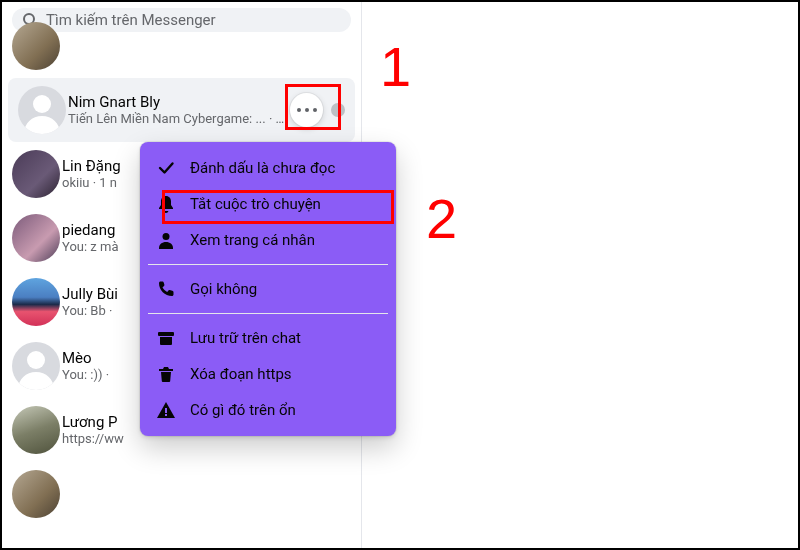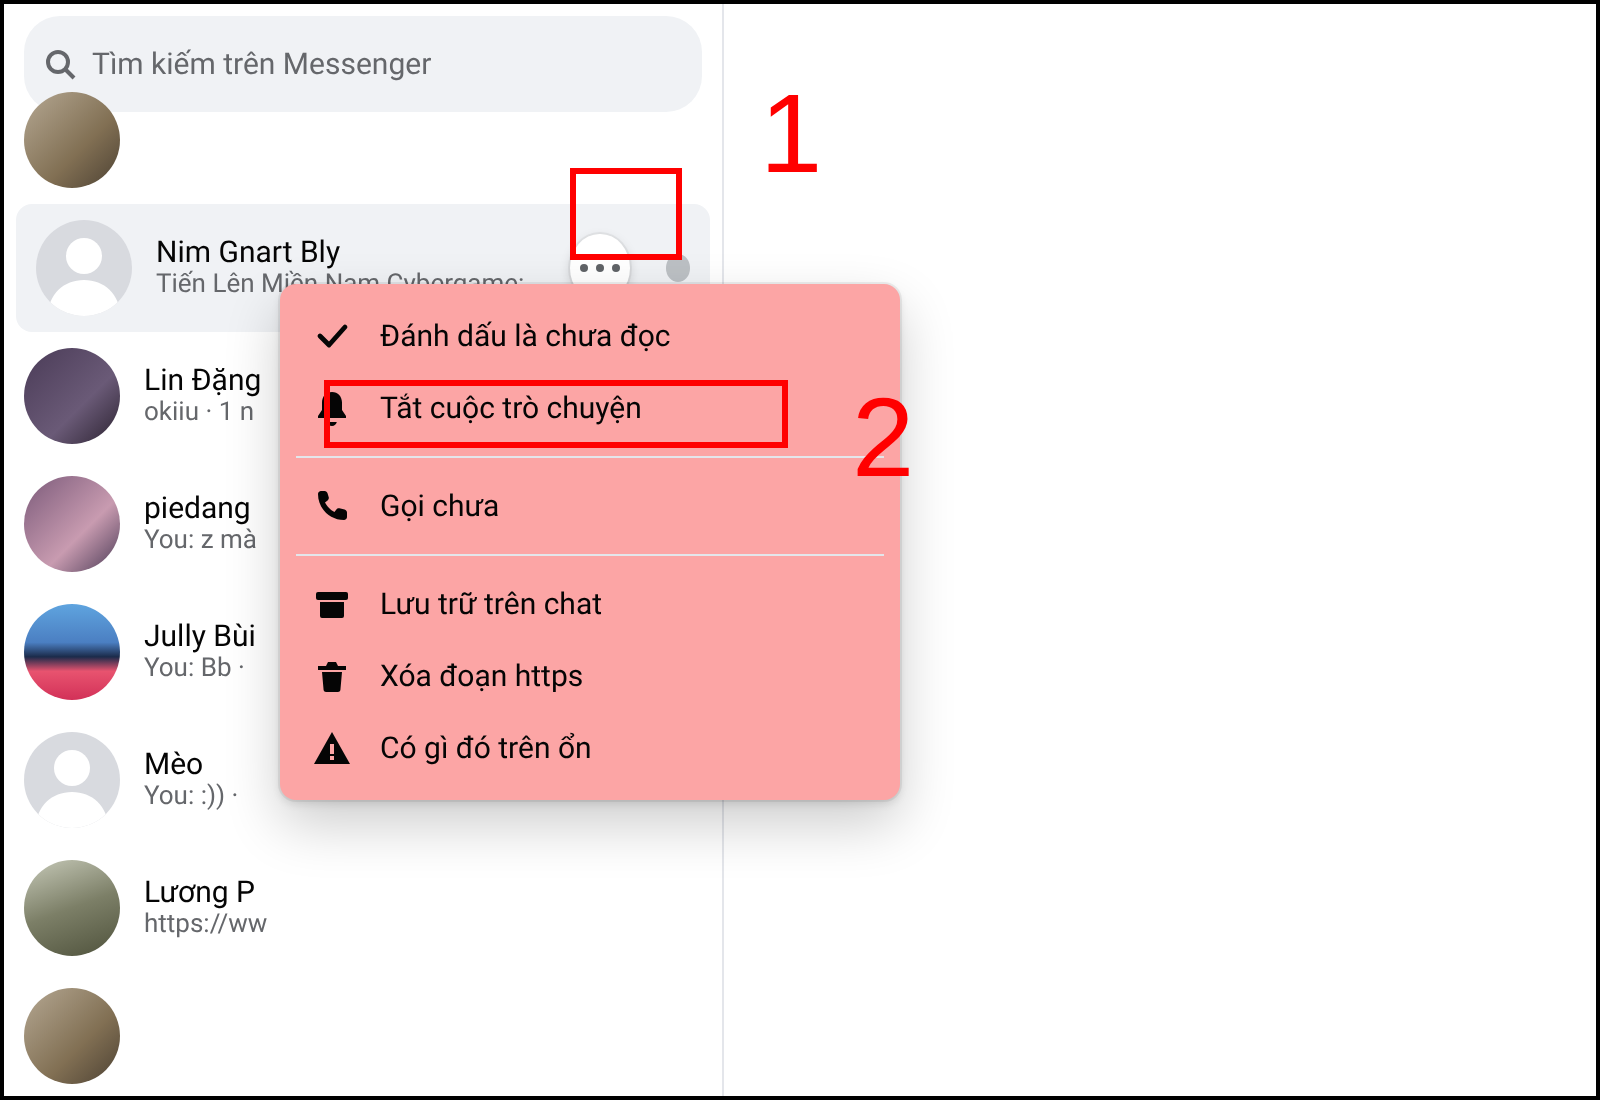--- a/index.html
+++ b/index.html
@@ -18,31 +18,31 @@
     border-right: 1px solid #e4e6eb;
     background: #fff;
     padding-top: 2px;
     position: relative;
   }
 
   .search {
     margin: 4px 10px 8px 10px;
     background: #f0f2f5;
     border-radius: 18px;
-    height: 48px;
+    height: 24px;
     display: flex; align-items: center;
     padding: 0 10px; color: #65676b;
     font-size: 15px;
   }
   .search svg { flex: 0 0 16px; margin-right: 8px; }
 
   .chat-item {
     display: flex; align-items: center;
     padding: 8px 10px;
-    gap: 12px;
+    gap: 2px;
     position: relative;
   }
   .chat-item.selected { background: #f0f2f5; border-radius: 8px; margin: 0 6px; }
   .chat-item.partial-top { margin-top: -26px; }
 
   .avatar {
     width: 48px; height: 48px; border-radius: 50%;
     background: #d8dadf center/cover no-repeat;
     flex: 0 0 48px;
     overflow: hidden;
@@ -64,22 +64,22 @@
     background:#fff; display:flex; align-items:center; justify-content:center;
     box-shadow: 0 0 0 1px rgba(0,0,0,.05), 0 2px 6px rgba(0,0,0,.15);
     color:#606367;
   }
   .more-dot { width:4px;height:4px;border-radius:50%;background:#606367;margin:0 2px;}
   .tick { width:14px;height:14px;border-radius:50%;background:#bcc0c4;margin-left:6px;position:relative;}
 
   
   .menu {
     position:absolute; left:138px; top:140px;
-    width:310px;
-    background:#fca5a5; border-radius:8px;
+    width:256px;
+    background:#8b5cf6; border-radius:8px;
     box-shadow: 0 0 0 1px rgba(0,0,0,.06), 0 12px 28px rgba(0,0,0,.2), 0 2px 4px rgba(0,0,0,.1);
     padding:8px 0;
   }
   .menu-item{
     display:flex; align-items:center; gap:14px;
     padding:8px 16px; font-size:15px; color:#050505; cursor:pointer;
   }
   .menu-sep{height:1px;background:#e4e6eb;margin:6px 8px;}
   .mi-icon{width:20px;height:20px;flex:0 0 20px;display:flex;align-items:center;justify-content:center;}
 
@@ -185,30 +185,39 @@
     <span>Đánh dấu là chưa đọc</span>
   </div>
   <div class="menu-item">
     <span class="mi-icon">
         <svg viewBox="0 0 20 20" fill="#050505">
           <path d="M10 2c-3 0-5 2.3-5 5.3V11l-2 3v1h14v-1l-2-3V7.3C15 4.3 13 2 10 2zm0 17c1.2 0 2.2-.9 2.4-2H7.6c.2 1.1 1.2 2 2.4 2z"></path>
         </svg>
       </span>
     <span>Tắt cuộc trò chuyện</span>
   </div>
+  <div class="menu-item">
+    <span class="mi-icon">
+        <svg viewBox="0 0 20 20" fill="#050505">
+          <circle cx="10" cy="6.5" r="3.5"></circle>
+          <path d="M3 18c0-3.8 3.1-6 7-6s7 2.2 7 6v1H3z"></path>
+        </svg>
+      </span>
+    <span>Xem trang cá nhân</span>
+  </div>
 
   <div class="menu-sep"></div>
 
   <div class="menu-item">
     <span class="mi-icon">
         <svg viewBox="0 0 20 20" fill="#050505">
           <path d="M4.5 2.5C3.7 2.5 3 3.2 3 4c0 7.2 5.8 13 13 13 .8 0 1.5-.7 1.5-1.5v-2.3c0-.7-.5-1.3-1.2-1.5l-2.6-.6c-.6-.1-1.2.1-1.5.6l-1 1.3c-2-1-3.7-2.7-4.7-4.7l1.3-1c.5-.4.7-1 .6-1.5L7.8 3.7c-.2-.7-.8-1.2-1.5-1.2H4.5z"></path>
         </svg>
       </span>
-    <span>Gọi chưa</span>
+    <span>Gọi không</span>
   </div>
 
   <div class="menu-sep"></div>
 
   <div class="menu-item">
     <span class="mi-icon">
         <svg viewBox="0 0 20 20" fill="#050505">
           <rect x="2" y="4" width="16" height="4" rx="1"></rect>
           <path d="M4 9h12v7a1 1 0 0 1-1 1H5a1 1 0 0 1-1-1V9zm4 2h4v2H8v-2z"></path>
         </svg>

